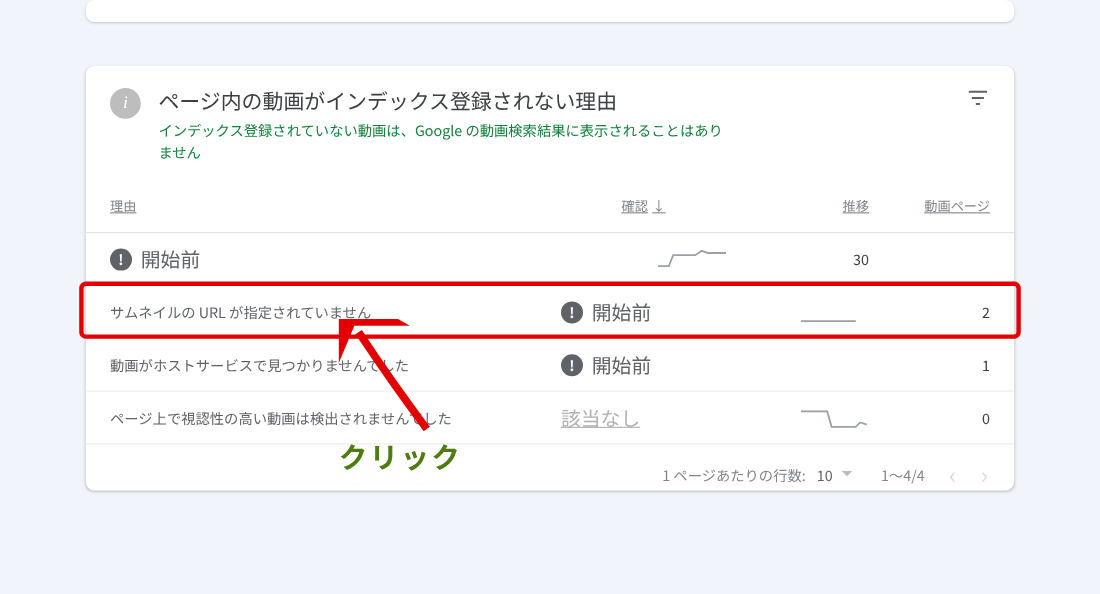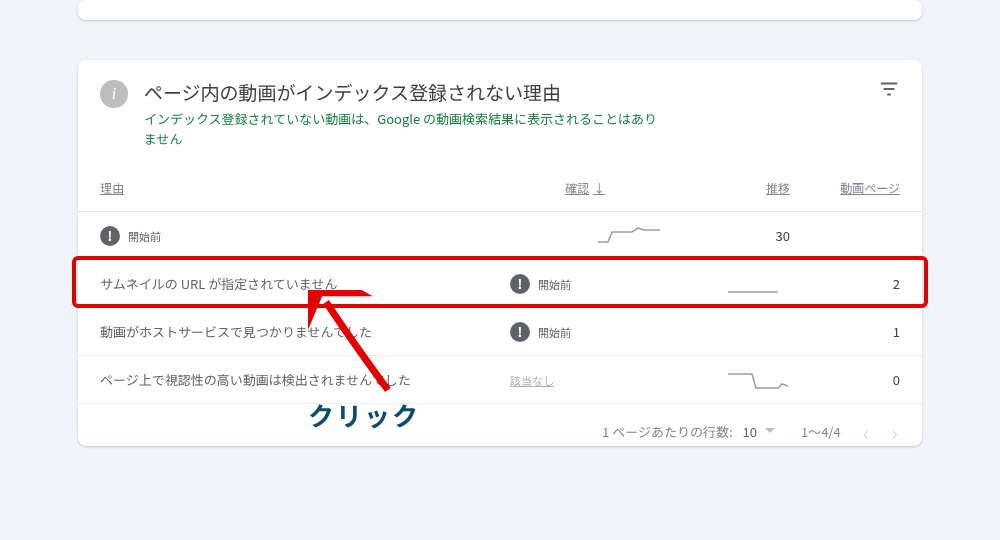--- a/index.html
+++ b/index.html
@@ -58,21 +58,21 @@
   .trow { height:48px; border-bottom:1px solid #ececec; cursor:pointer; }
   .reason { font-size:13px; color:#5f6368; }
   .status-cell { display:flex; align-items:center; justify-content:flex-start; gap:8px; }
   .warn-icon {
     width:20px; height:20px; border-radius:50%;
     background:#5f6368; color:#fff;
     display:flex; align-items:center; justify-content:center;
     font-weight:bold; font-size:13px; line-height:1;
     flex-shrink:0;
   }
-  .status-text { font-size:11px; color:#5f6368; }
+  .status-text { font-size:18px; color:#5f6368; }
   .status-na { color:#b0b0b0;text-decoration:underline; }
   .trend-cell { display:flex; justify-content:flex-end; align-items:center; }
   .spark { width:62px; height:24px; }
   .count-cell { text-align:right; font-size:13px; color:#3c4043; }
   .highlight-box {
     position:absolute;
     border:4px solid #e30000;
     border-radius:6px;
     pointer-events:none;
   }
@@ -91,21 +91,21 @@
   .nav-btn { color:#dcdcdc; cursor:pointer; font-size:22px; line-height:1; user-select:none; }
   
   .annotation {
     position:absolute;
     left:250px; top:330px;
     pointer-events:none;
     width:260px; height:140px;
   }
   .ann-label {
     position:absolute; left:0; top:106px;
-    color:#0c4a6e; font-size:26px; font-weight:700; letter-spacing:2px;
+    color:#4d7c0f; font-size:26px; font-weight:700; letter-spacing:2px;
   }
 </style>
 </head>
 <body>
 
 <div class="page">
   <div class="card-stub"></div>
 
   <div class="card">
     <div class="card-header">

